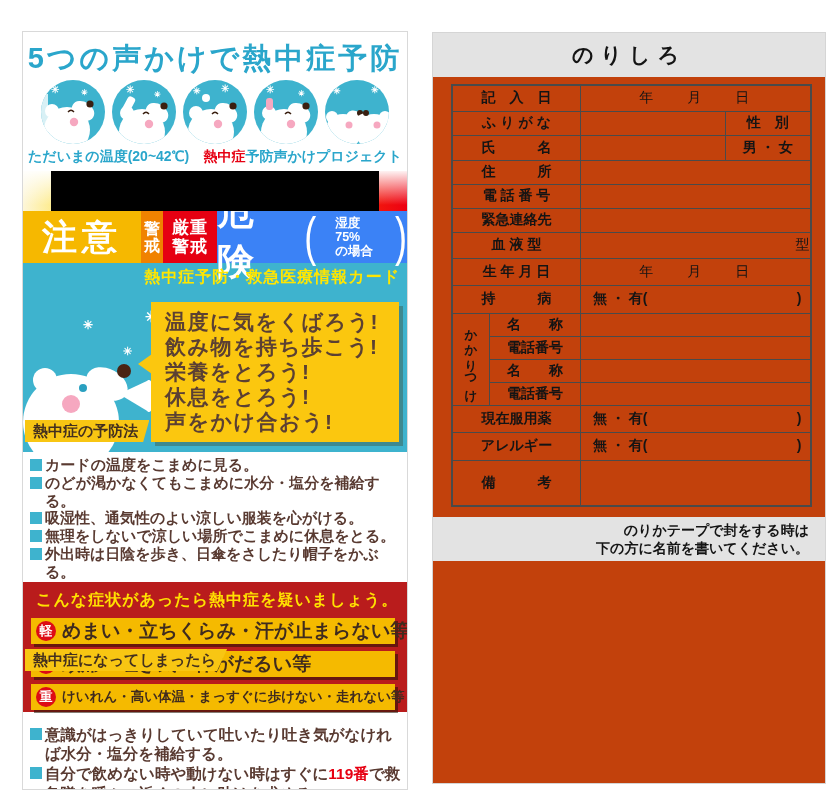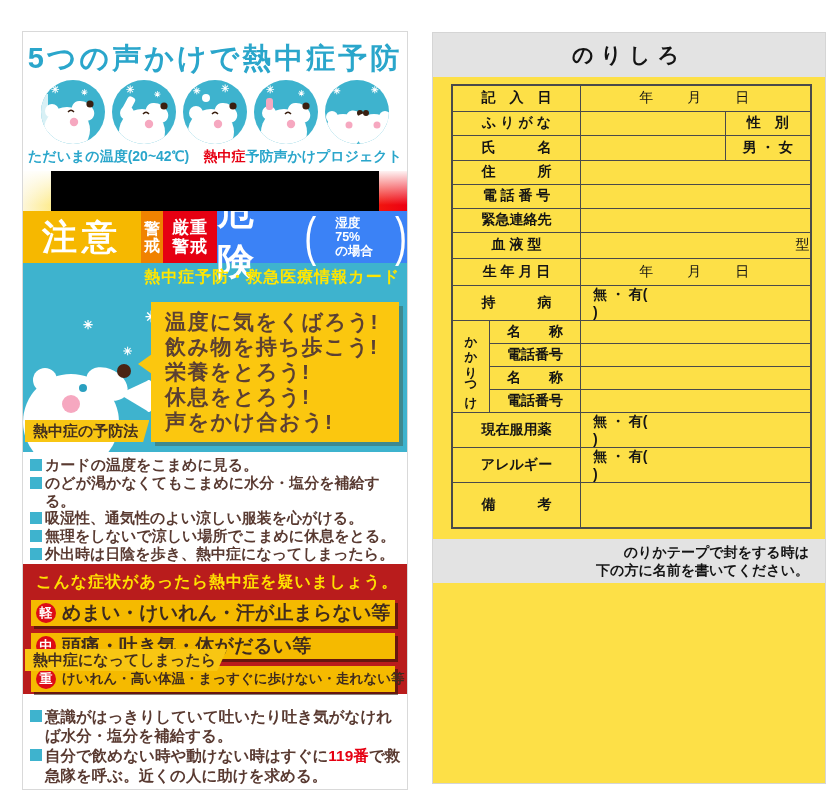--- a/index.html
+++ b/index.html
@@ -69,32 +69,32 @@
   .badge { flex:0 0 20px; width:20px; height:20px; border-radius:50%; background:#dd0b15;
     color:#fff; font-size:13px; font-weight:bold; line-height:20px; text-align:center; margin-right:6px; }
   .symptom-text { font-weight:bold; color:#3f2b1e; white-space:nowrap; }
   .sym-lg { font-size:19px; }
   .sym-sm { font-size:13.5px; }
   .tag-onset { left:2px; top:617px; }
   .onset { padding-top:13px; }
 
   
   .right-card { position:absolute; left:432px; top:32px; width:394px; height:752px;
-    background:#fde047; border:1px solid #d5d5d5; }
+    background:#c2410c; border:1px solid #d5d5d5; }
   .glue-band { height:44px; background:#e3e3e3; text-align:center; line-height:44px;
     font-size:21px; font-weight:bold; color:#141414; letter-spacing:7px; }
 
   table.form { border-collapse:collapse; margin:7px 0 0 18px; table-layout:fixed; }
   table.form td { border:1px solid #4a4a4a; font-size:14px; color:#141414;
     padding:0; vertical-align:middle; overflow:hidden; white-space:nowrap; }
   table.form { border:2px solid #4a4a4a; }
   td.lbl { text-align:center; font-weight:600; }
   td.val-center { text-align:center; letter-spacing:2px;margin-top:28px; }
   td.val-right { text-align:right; padding-right:42px; }
-  .yesno { display:flex; justify-content:space-between; padding:0 8px 0 12px; font-weight:600;flex-direction:column; }
+  .yesno { display:flex; justify-content:space-between; padding:0 8px 0 12px; font-weight:600; }
   .vert { writing-mode:vertical-rl; text-orientation:upright; margin:0 auto;
     font-size:12.5px; font-weight:600; letter-spacing:1px; line-height:36px; }
   td.dot-b { border-bottom:1px dotted #888; }
   td.dot-t { border-top:1px dotted #888; }
 
   .note-band { margin-top:10px; height:44px; background:#e3e3e3; text-align:right;
     padding:4px 16px 0 0; font-size:14px; font-weight:bold; color:#141414; line-height:18px; }
 </style>
 </head>
 <body>
@@ -248,29 +248,29 @@
       <div class="bullet-item">
           <span class="sq"></span>
           <span>吸湿性、通気性のよい涼しい服装を心がける。</span>
         </div>
       <div class="bullet-item">
           <span class="sq"></span>
           <span>無理をしないで涼しい場所でこまめに休息をとる。</span>
         </div>
       <div class="bullet-item">
           <span class="sq"></span>
-          <span>外出時は日陰を歩き、熱中症になってしまったら。</span>
+          <span>外出時は日陰を歩き、日傘をさしたり帽子をかぶる。</span>
         </div>
     </div>
 
     <div class="symptoms-section">
       <div class="symptom-header">こんな症状があったら熱中症を疑いましょう。</div>
       <div class="symptom-bar">
         <span class="badge">軽</span>
-        <span class="symptom-text sym-lg">めまい・けいれん・汗が止まらない等</span>
+        <span class="symptom-text sym-lg">めまい・立ちくらみ・汗が止まらない等</span>
       </div>
       <div class="symptom-bar">
         <span class="badge">中</span>
         <span class="symptom-text sym-lg">頭痛・吐き気・体がだるい等</span>
       </div>
       <div class="symptom-bar">
         <span class="badge">重</span>
         <span class="symptom-text sym-sm">けいれん・高い体温・まっすぐに歩けない・走れない等</span>
       </div>
     </div>

